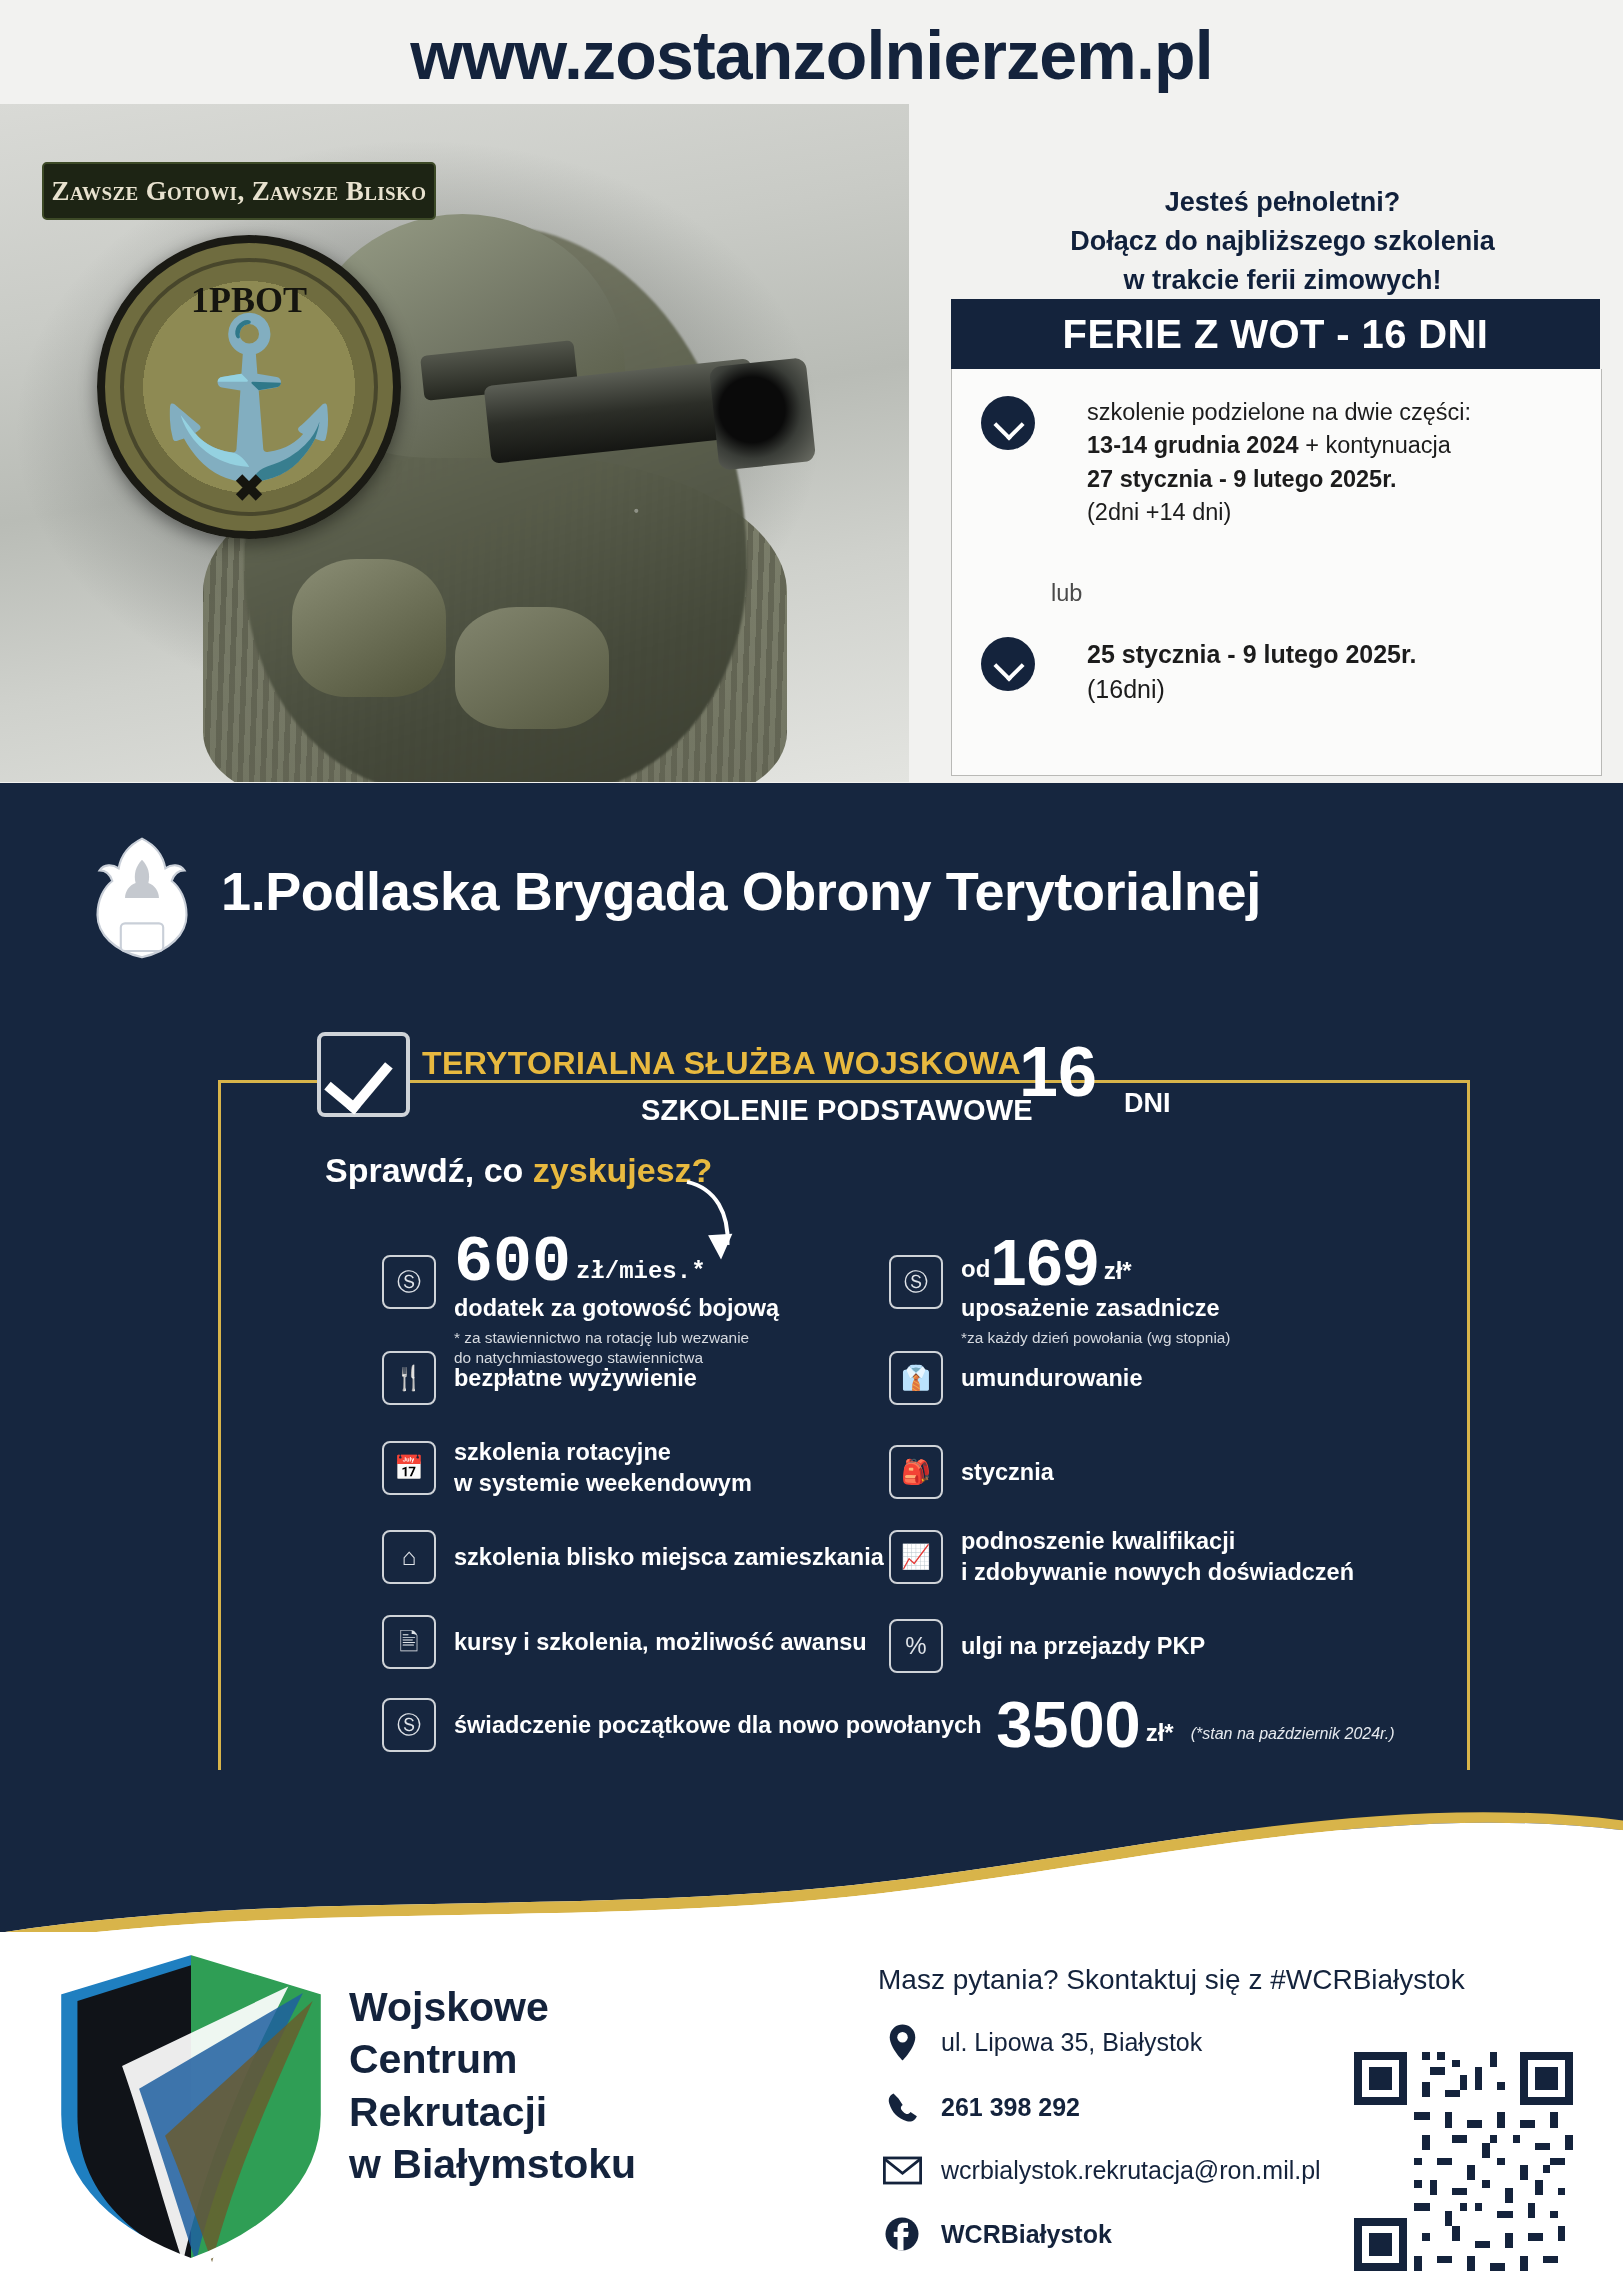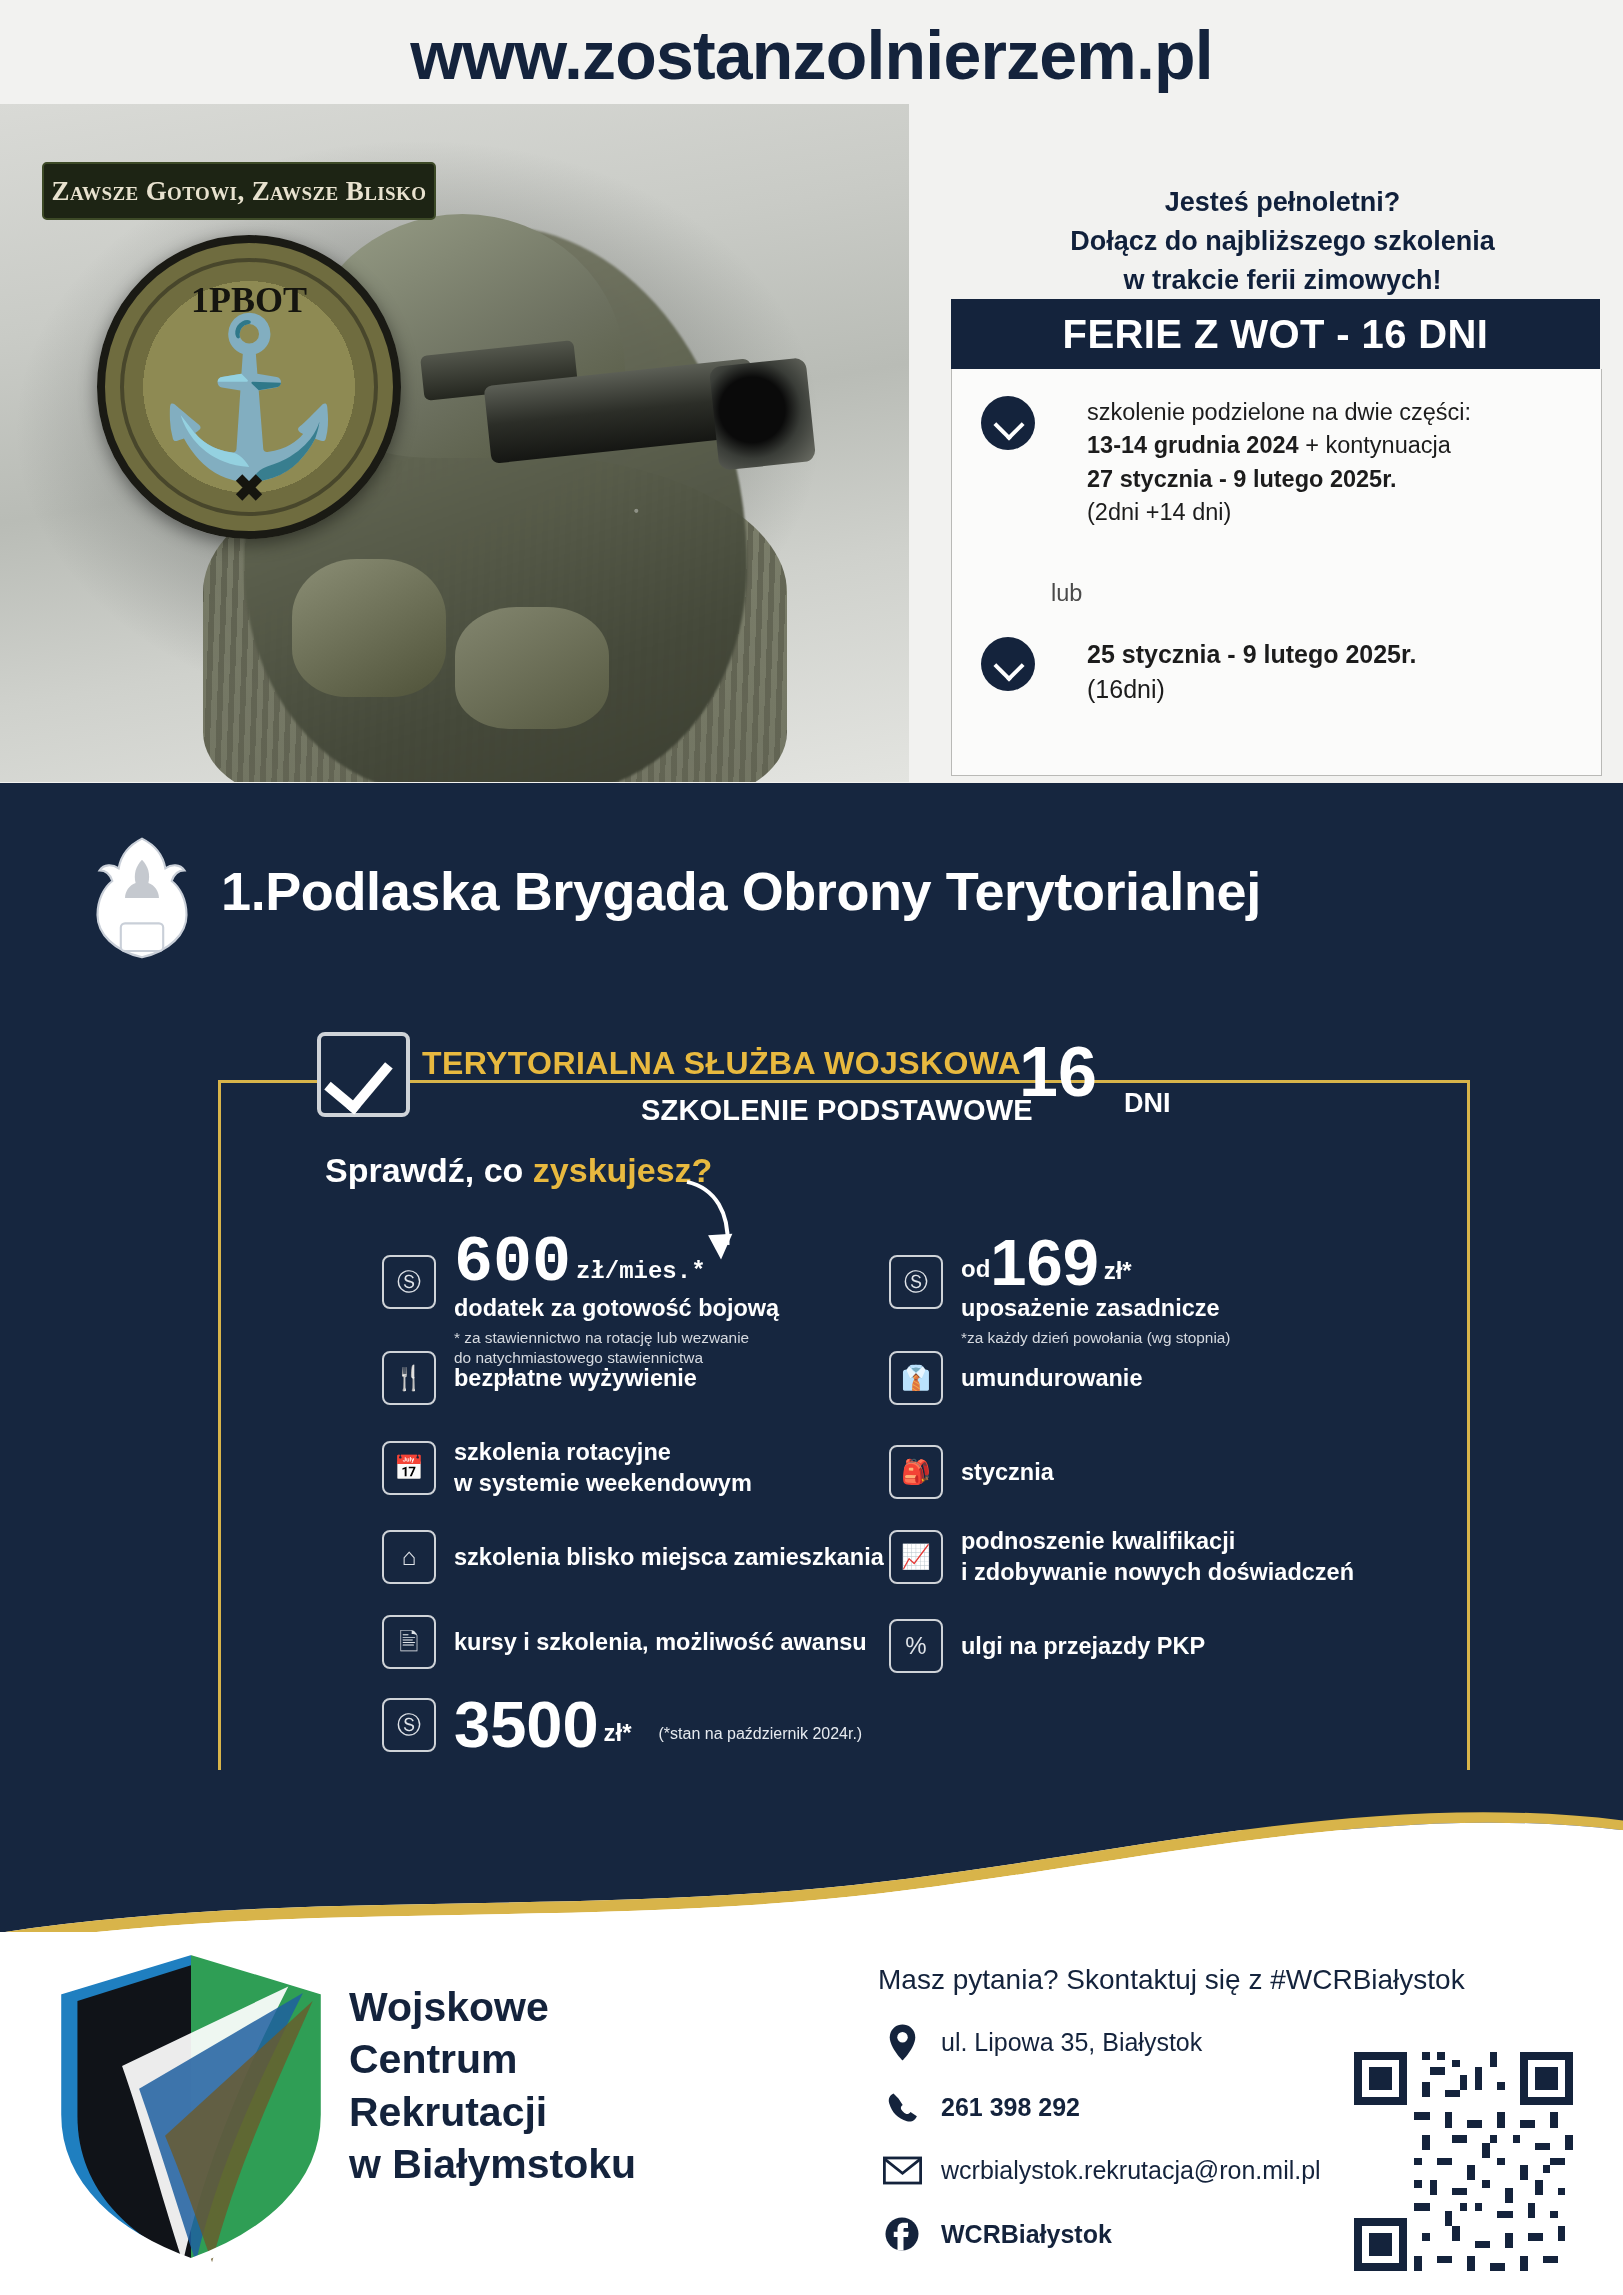--- a/index.html
+++ b/index.html
@@ -387,23 +387,24 @@
 i zdobywanie nowych doświadczeń</div>
   </div>
 
   <div class="ben" style="left:889px;top:1619px;">
     <div class="icon-sq">%</div>
     <div class="lbl">ulgi na przejazdy PKP</div>
   </div>
 
   <div class="ben" style="left:382px;top:1696px;align-items:center;">
     <div class="icon-sq">Ⓢ</div>
+    <div class="lbl" style="margin-right:14.6px;">świadczenie początkowe dla nowo powołanych</div>
     <span class="big-num">3500</span>
     <span class="small-unit" style="margin-left:4.9px;align-self:flex-end;padding-bottom:8px;">zł*</span>
-    <span style="font-size:16px;color:#e6eaef;margin-left:27px;align-self:flex-end;padding-bottom:11.4px;">(*stan na październik 2024r.)</span>
+    <span style="font-size:16px;color:#e6eaef;margin-left:17px;align-self:flex-end;padding-bottom:11.4px;font-style:italic;">(*stan na październik 2024r.)</span>
   </div>
 
   <svg class="wave" viewBox="0 0 2000 220" preserveAspectRatio="none">
     <path d="M0 0 L2000 0 L2000 62 C1660 20 1330 120 980 148 C650 175 330 150 0 200 Z" fill="#16263f"></path>
     <path d="M0 200 C330 150 650 175 980 148 C1330 120 1660 20 2000 62 L2000 74
              C1660 34 1330 134 980 162 C650 189 330 164 0 214 Z" fill="#d8b44a"></path>
     <path d="M0 214 C330 164 650 189 980 162 C1330 134 1660 34 2000 74 L2000 220 L0 220 Z" fill="#ffffff"></path>
   </svg>
 
   <div class="footer"></div>

